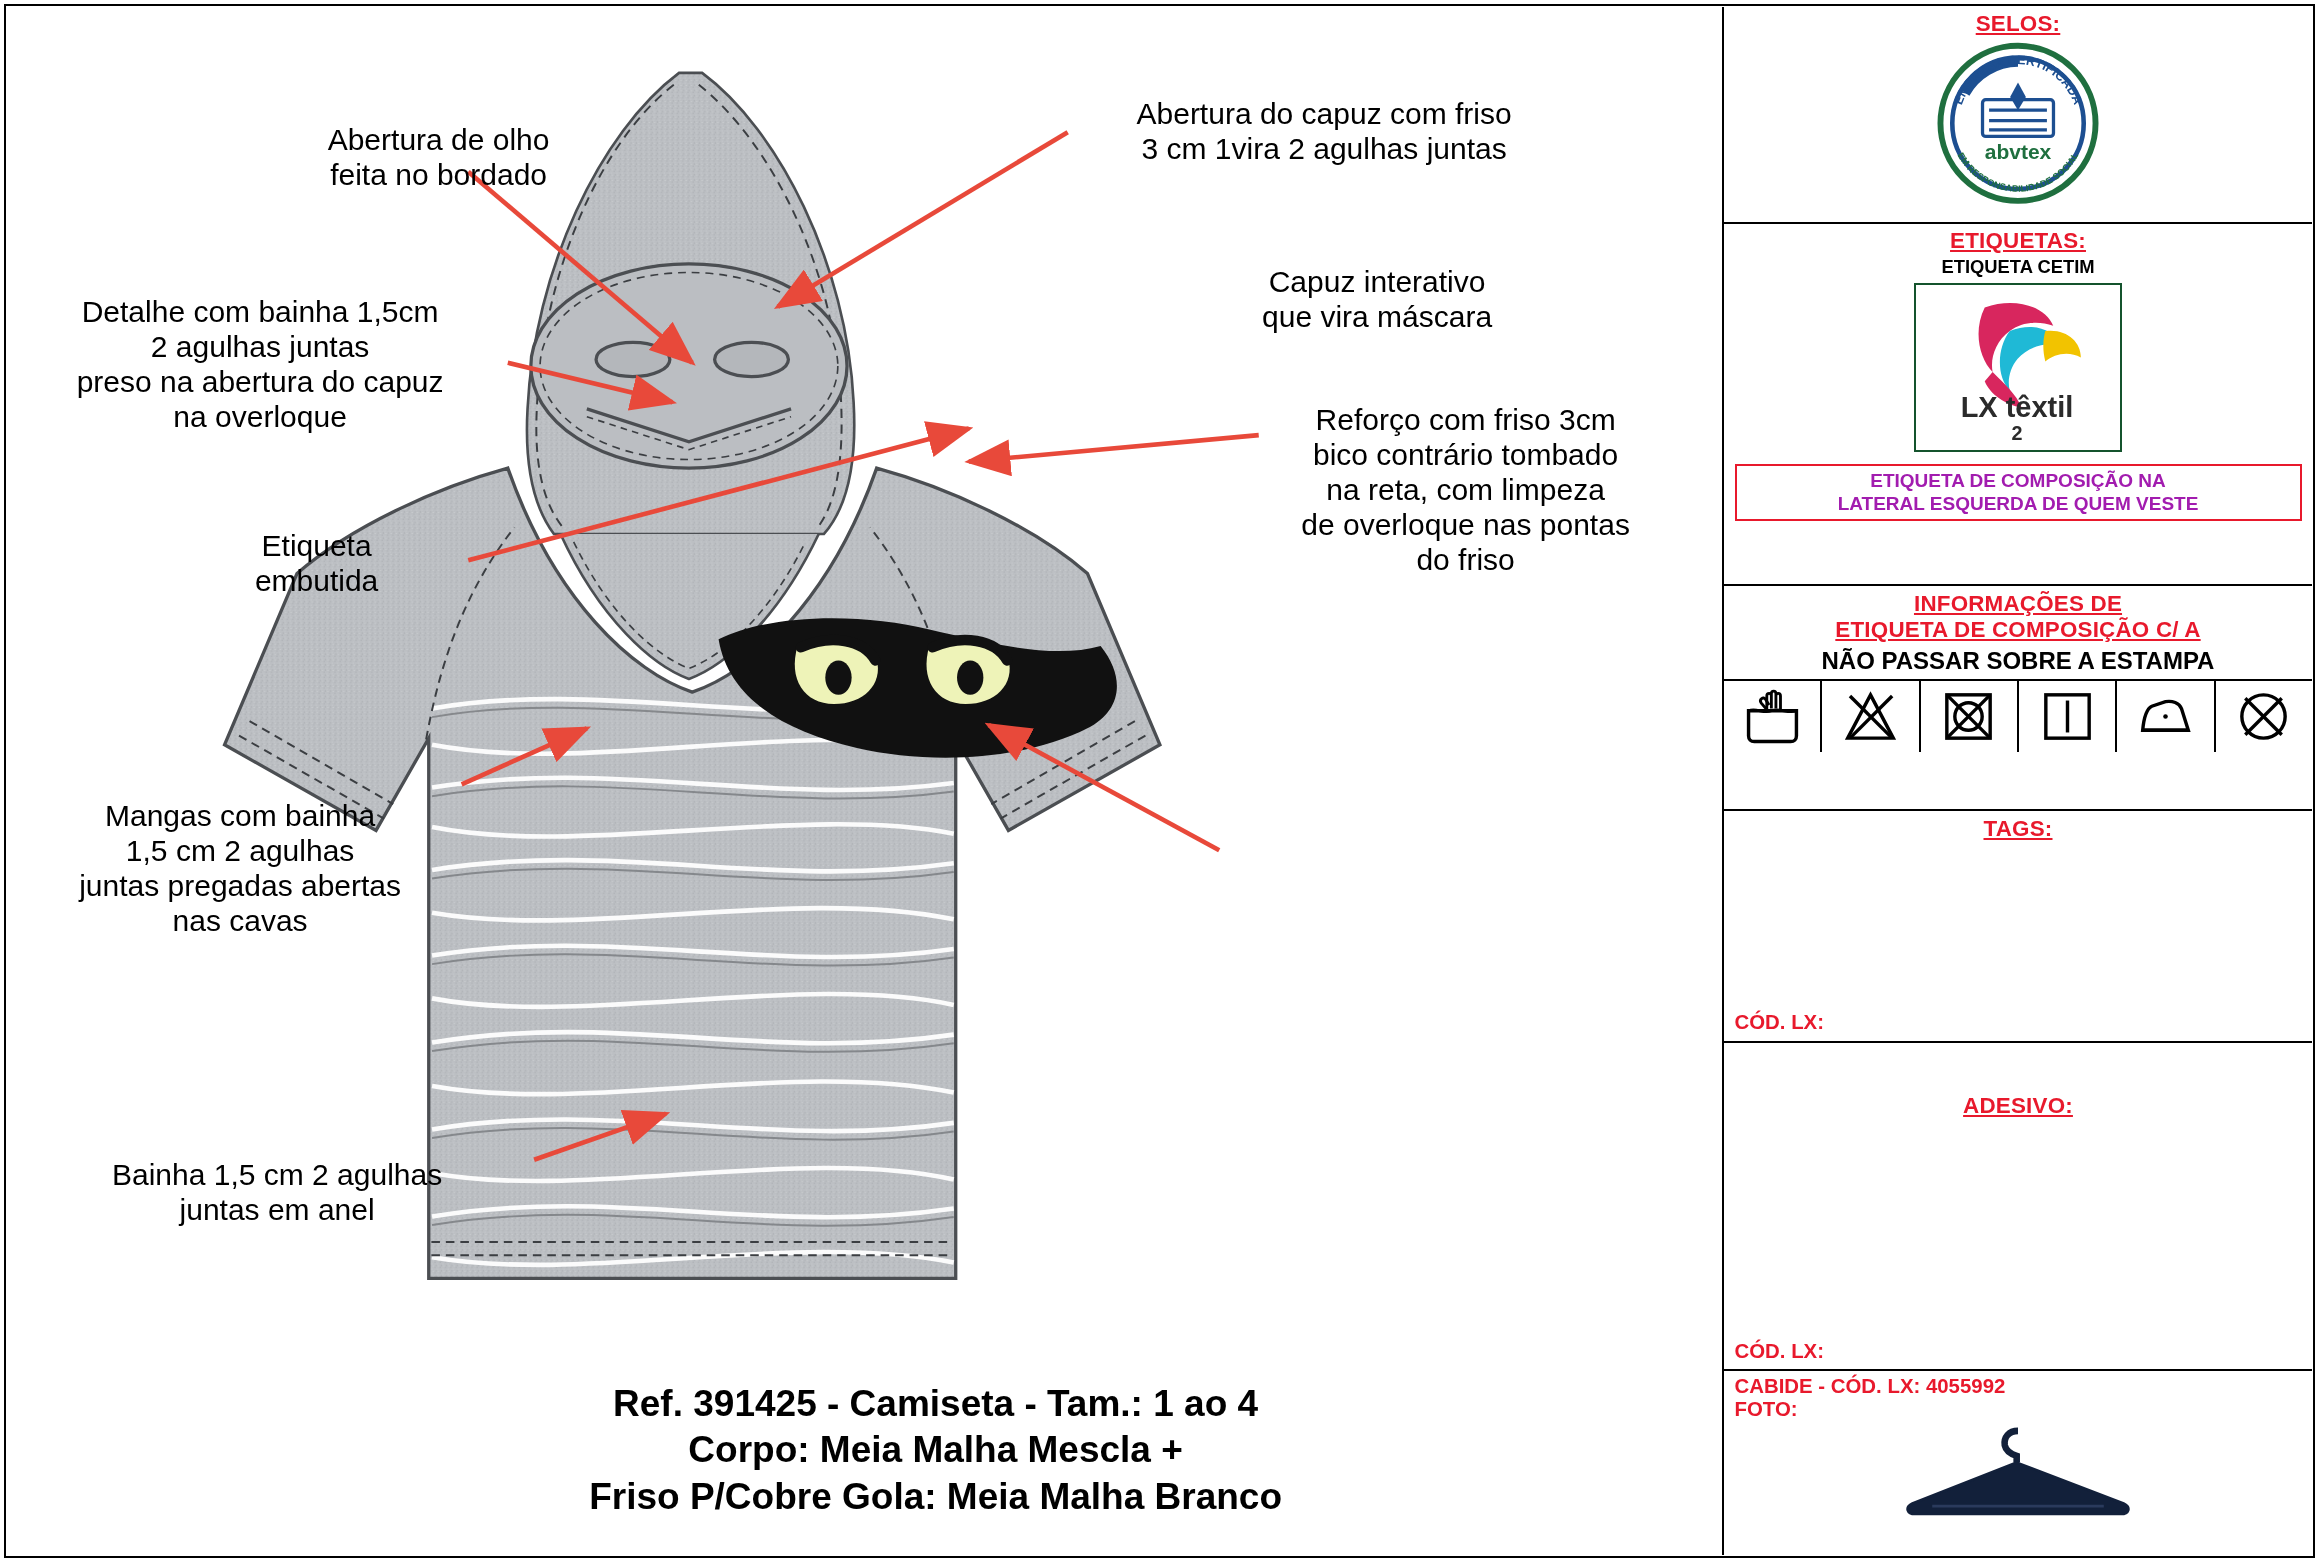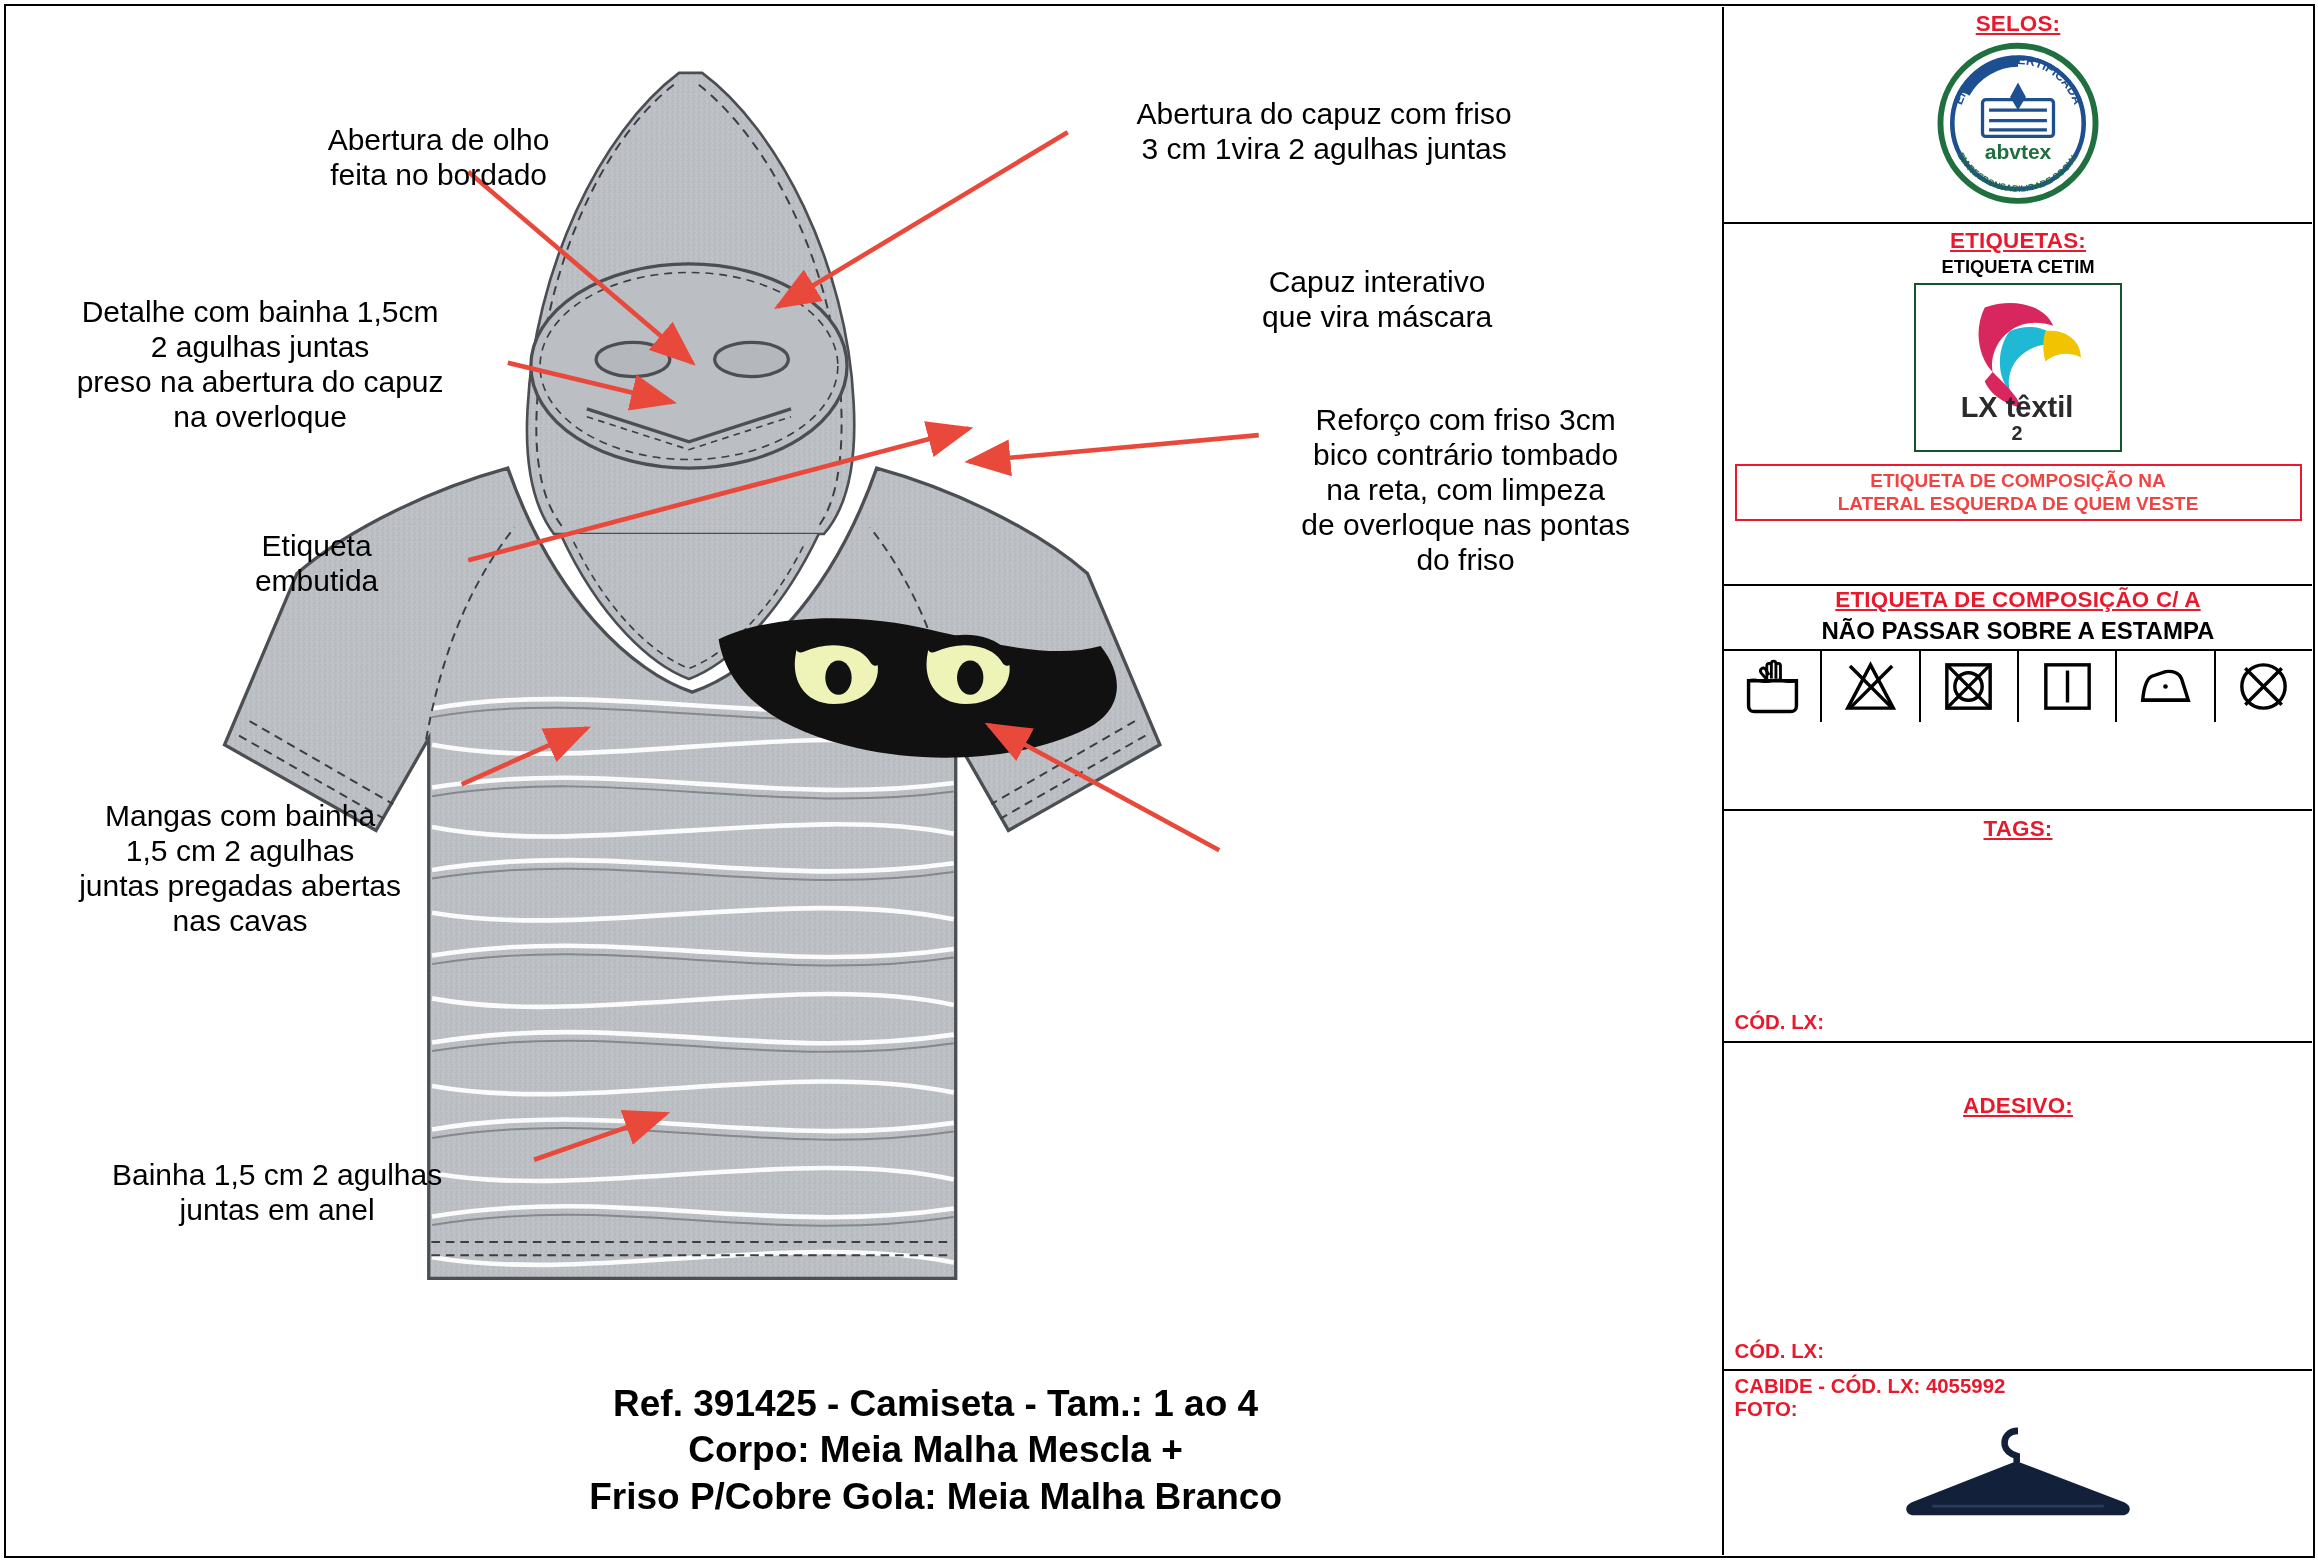--- a/index.html
+++ b/index.html
@@ -61,21 +61,21 @@
     letter-spacing: 0.2px;
   }
   .rtitle-blk {
     text-align: center;
     color: #000;
     font-weight: bold;
     font-size: 18.4px;
   }
   .red-box {
     border: 2px solid #e8192c;
-    color: #ef4444;
+    color: #a21caf;
     font-weight: bold;
     text-align: center;
     font-size: 19px;
     line-height: 1.18;
     padding: 4px 2.6px;
     margin: 5.3px 10.5px;
   }
   .codlx {
     position: absolute;
     color: #e8192c;
@@ -345,20 +345,21 @@
           <path d="M116 132 C 134 150, 152 166, 160 186 C 136 182, 112 166, 104 146 Z" fill="#d8265e"></path>
           <text x="153" y="200" text-anchor="middle" font-size="44" font-weight="bold" fill="#2b2b2b" font-family="Liberation Sans, sans-serif">LX têxtil</text>
           <text x="153" y="236" text-anchor="middle" font-size="30" font-weight="bold" fill="#2b2b2b" font-family="Liberation Sans, sans-serif">2</text>
         </svg>
       </div>
       <div class="red-box" style="margin-top:12px; white-space:pre-line;">ETIQUETA DE COMPOSIÇÃO NA
 LATERAL ESQUERDA DE QUEM VESTE</div>
     </div>
 
     <div class="rbox" style="top:580px; height:224px;">
+      <div class="rtitle" style="margin-top:4px;">INFORMAÇÕES DE</div>
       <div class="rtitle">ETIQUETA DE COMPOSIÇÃO C/ A</div>
       <div class="rtitle-blk" style="font-size:24px; margin-top:4px;">NÃO PASSAR SOBRE A ESTAMPA</div>
 
       <div class="wash-row" style="margin-top:4px;">
         <div>
           <svg width="57" height="57" viewBox="0 0 100 100">
             <path d="M8 40 L92 40 L92 84 C92 90 88 94 82 94 L18 94 C12 94 8 90 8 84 Z" fill="none" stroke="#000" stroke-width="6"></path>
             <path d="M8 40 C 22 34, 34 46, 48 40 C 62 34, 78 46, 92 40" fill="none" stroke="#000" stroke-width="5"></path>
             <path d="M40 38 L40 14 C40 8 48 8 48 14 L48 36 M48 36 L48 10 C48 4 56 4 56 10 L56 36 M56 36 L56 14 C56 8 64 8 64 14 L64 38" fill="none" stroke="#000" stroke-width="5"></path>
             <path d="M40 38 L30 26 C26 20 34 14 38 20 L44 30" fill="none" stroke="#000" stroke-width="5"></path>

